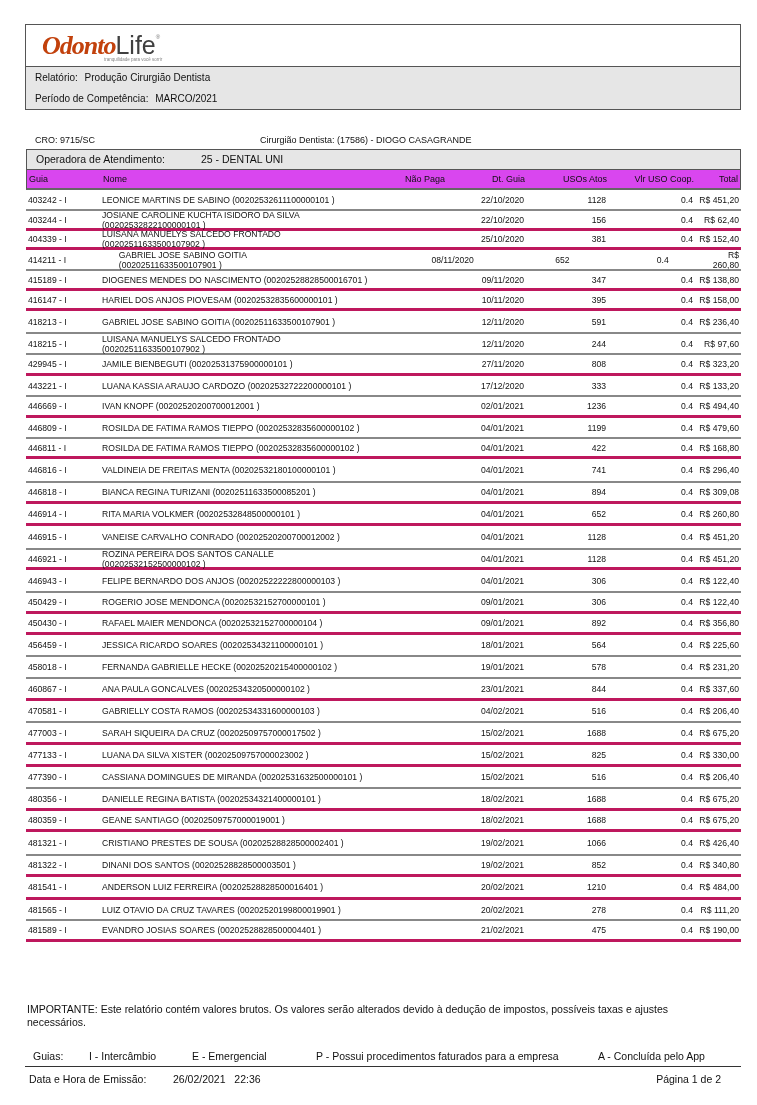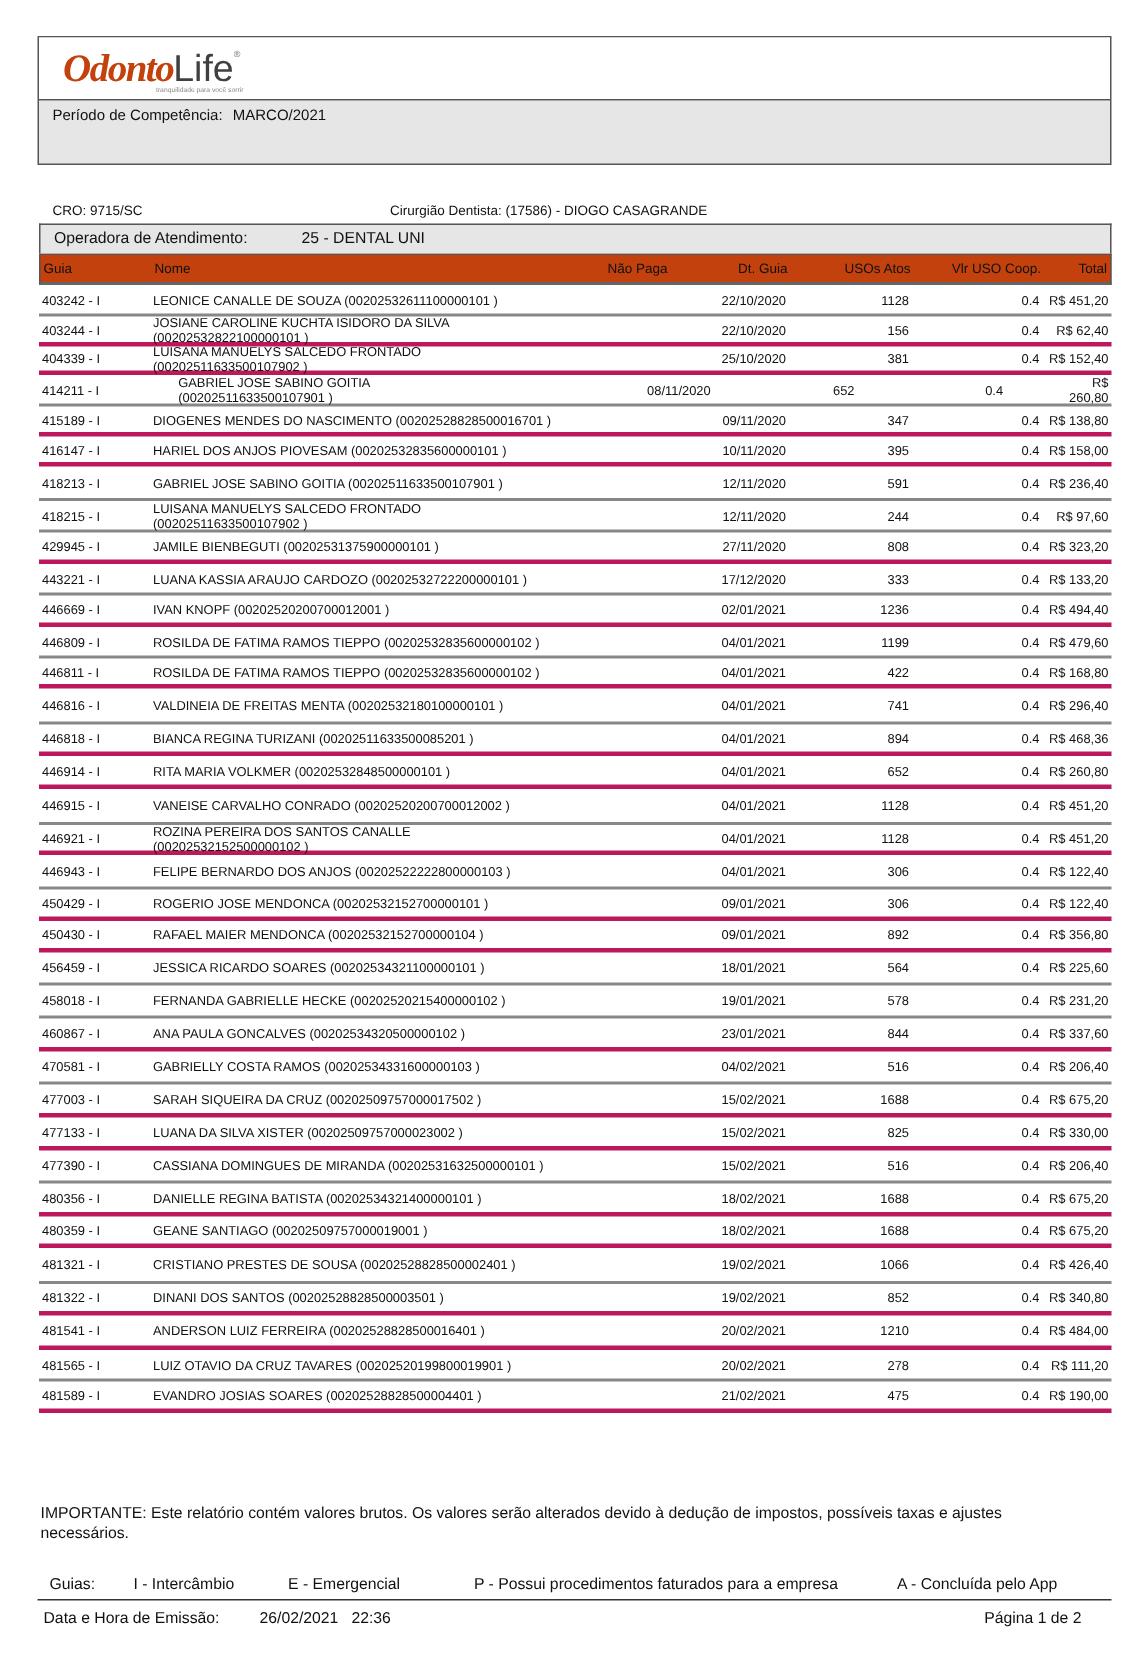--- a/index.html
+++ b/index.html
@@ -17,21 +17,21 @@
   .info-row { font-size: 10px; padding-left: 9px; height: 21px; line-height: 21px; }
   .info-row .lbl { margin-right: 4px; }
 
   .meta-line { position: absolute; top: 135px; font-size: 9px; }
   .cro { left: 35px; }
   .dentist { left: 220px; margin-left: 40px; }
 
   .table-wrap { position: absolute; left: 26px; top: 149px; width: 715px; }
   .operadora { height: 20px; background: #e6e6e6; border: 1px solid #555; border-bottom: none; font-size: 10.5px; line-height: 19px; padding-left: 9px; position: relative; }
   .operadora .val { position: absolute; left: 174px; }
-  .thead { height: 21px; background: #c2410c; border: 1px solid #555; border-bottom: 2px solid #666; font-size: 9px; display: flex; align-items: center; }
+  .thead { height: 21px; background: #d946ef; border: 1px solid #555; border-bottom: 2px solid #666; font-size: 9px; display: flex; align-items: center; }
   .row { display: flex; align-items: center; font-size: 8.6px; border-bottom: 3px solid #be185d; }
   .row.thick { border-bottom: 2px solid #888; }
   .c-guia { width: 76px; padding-left: 2px; }
   .c-nome { width: 270px; line-height: 10px; }
   .c-nao { width: 72px; text-align: right; }
   .c-dt { width: 80px; text-align: right; }
   .c-usos { width: 82px; text-align: right; }
   .c-vlr { width: 87px; text-align: right; }
   .c-total { width: 48px; flex: 1; text-align: right; padding-right: 2px; }
   .thead .c-guia { padding-left: 2px; }
@@ -47,20 +47,24 @@
 <body>
 
 <div class="header-box">
   <div class="logo-area">
     <div class="logo">
       <span class="odonto">Odonto</span><span class="life">Life</span><span class="reg">®</span>
       <div class="tagline">tranquilidade para você sorrir</div>
     </div>
   </div>
   <div class="info-area">
+    <div class="info-row">
+      <span class="lbl">Relatório:</span>
+      <span>Produção Cirurgião Dentista</span>
+    </div>
     <div class="info-row">
       <span class="lbl">Período de Competência:</span>
       <span>MARCO/2021</span>
     </div>
   </div>
 </div>
 
 <div class="meta-line cro">
   <span>CRO:</span>
   <span>9715/SC</span>
@@ -80,21 +84,21 @@
     <div class="c-nome">Nome</div>
     <div class="c-nao">Não Paga</div>
     <div class="c-dt">Dt. Guia</div>
     <div class="c-usos">USOs Atos</div>
     <div class="c-vlr">Vlr USO Coop.</div>
     <div class="c-total">Total</div>
   </div>
   <div id="tbody">
       <div class="row thick" style="height: 21px;">
         <div class="c-guia">403242 - I</div>
-        <div class="c-nome">LEONICE CANALLE DE SOUZA (00202532611100000101 )</div>
+        <div class="c-nome">LEONICE MARTINS DE SABINO (00202532611100000101 )</div>
         <div class="c-nao"></div>
         <div class="c-dt">22/10/2020</div>
         <div class="c-usos">1128</div>
         <div class="c-vlr">0.4</div>
         <div class="c-total">R$ 451,20</div>
       </div>
       <div class="row" style="height: 20px;">
         <div class="c-guia">403244 - I</div>
         <div class="c-nome">JOSIANE CAROLINE KUCHTA ISIDORO DA SILVA (00202532822100000101 )</div>
         <div class="c-nao"></div>
@@ -211,21 +215,21 @@
         <div class="c-vlr">0.4</div>
         <div class="c-total">R$ 296,40</div>
       </div>
       <div class="row" style="height: 21px;">
         <div class="c-guia">446818 - I</div>
         <div class="c-nome">BIANCA REGINA TURIZANI (00202511633500085201 )</div>
         <div class="c-nao"></div>
         <div class="c-dt">04/01/2021</div>
         <div class="c-usos">894</div>
         <div class="c-vlr">0.4</div>
-        <div class="c-total">R$ 468,36</div>
+        <div class="c-total">R$ 309,08</div>
       </div>
       <div class="row" style="height: 22px;">
         <div class="c-guia">446914 - I</div>
         <div class="c-nome">RITA MARIA VOLKMER (00202532848500000101 )</div>
         <div class="c-nao"></div>
         <div class="c-dt">04/01/2021</div>
         <div class="c-usos">652</div>
         <div class="c-vlr">0.4</div>
         <div class="c-total">R$ 260,80</div>
       </div>

